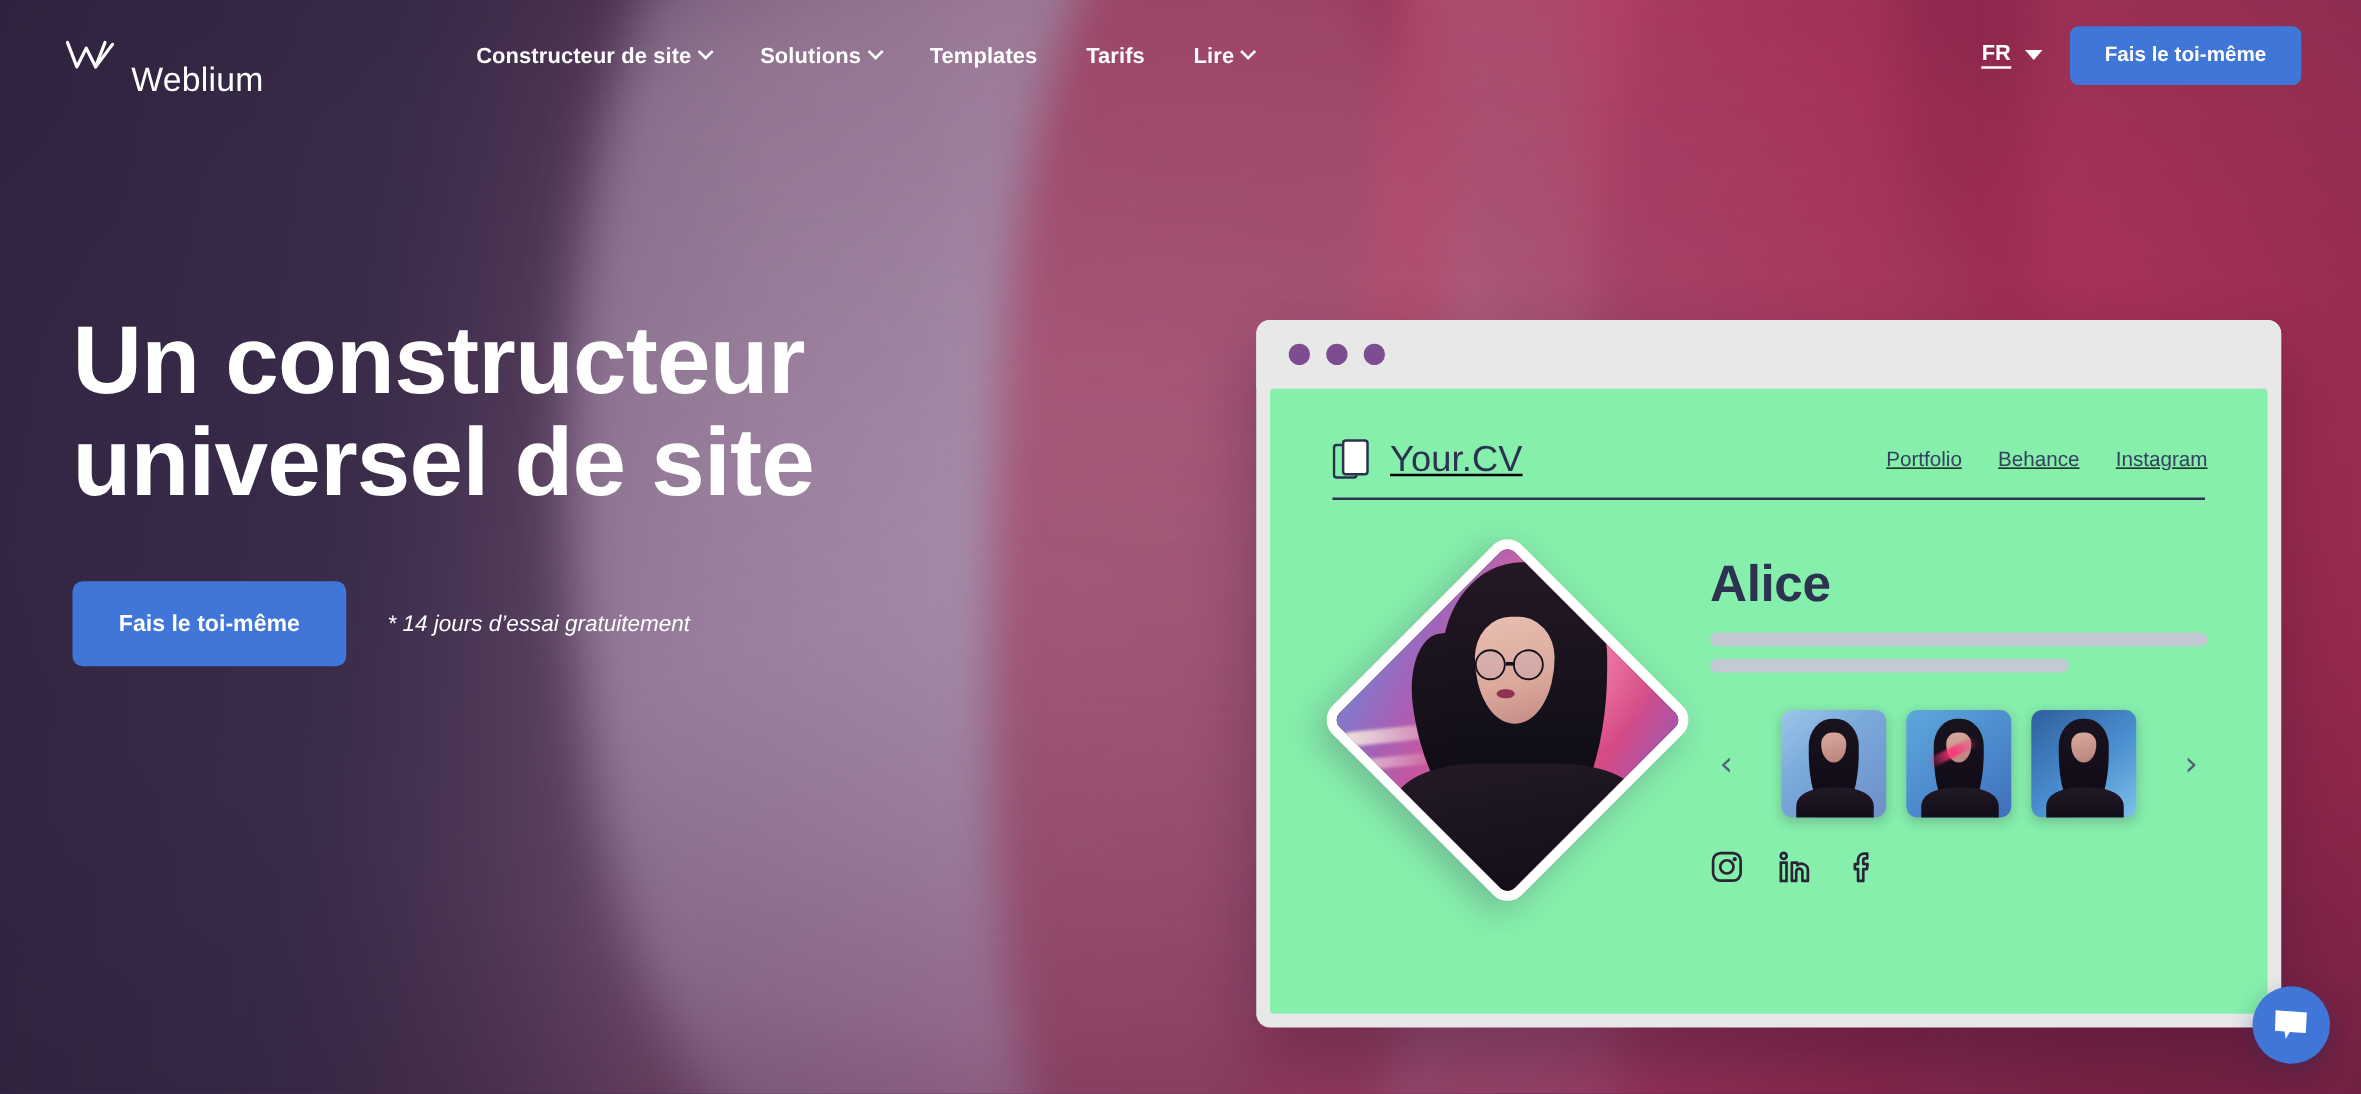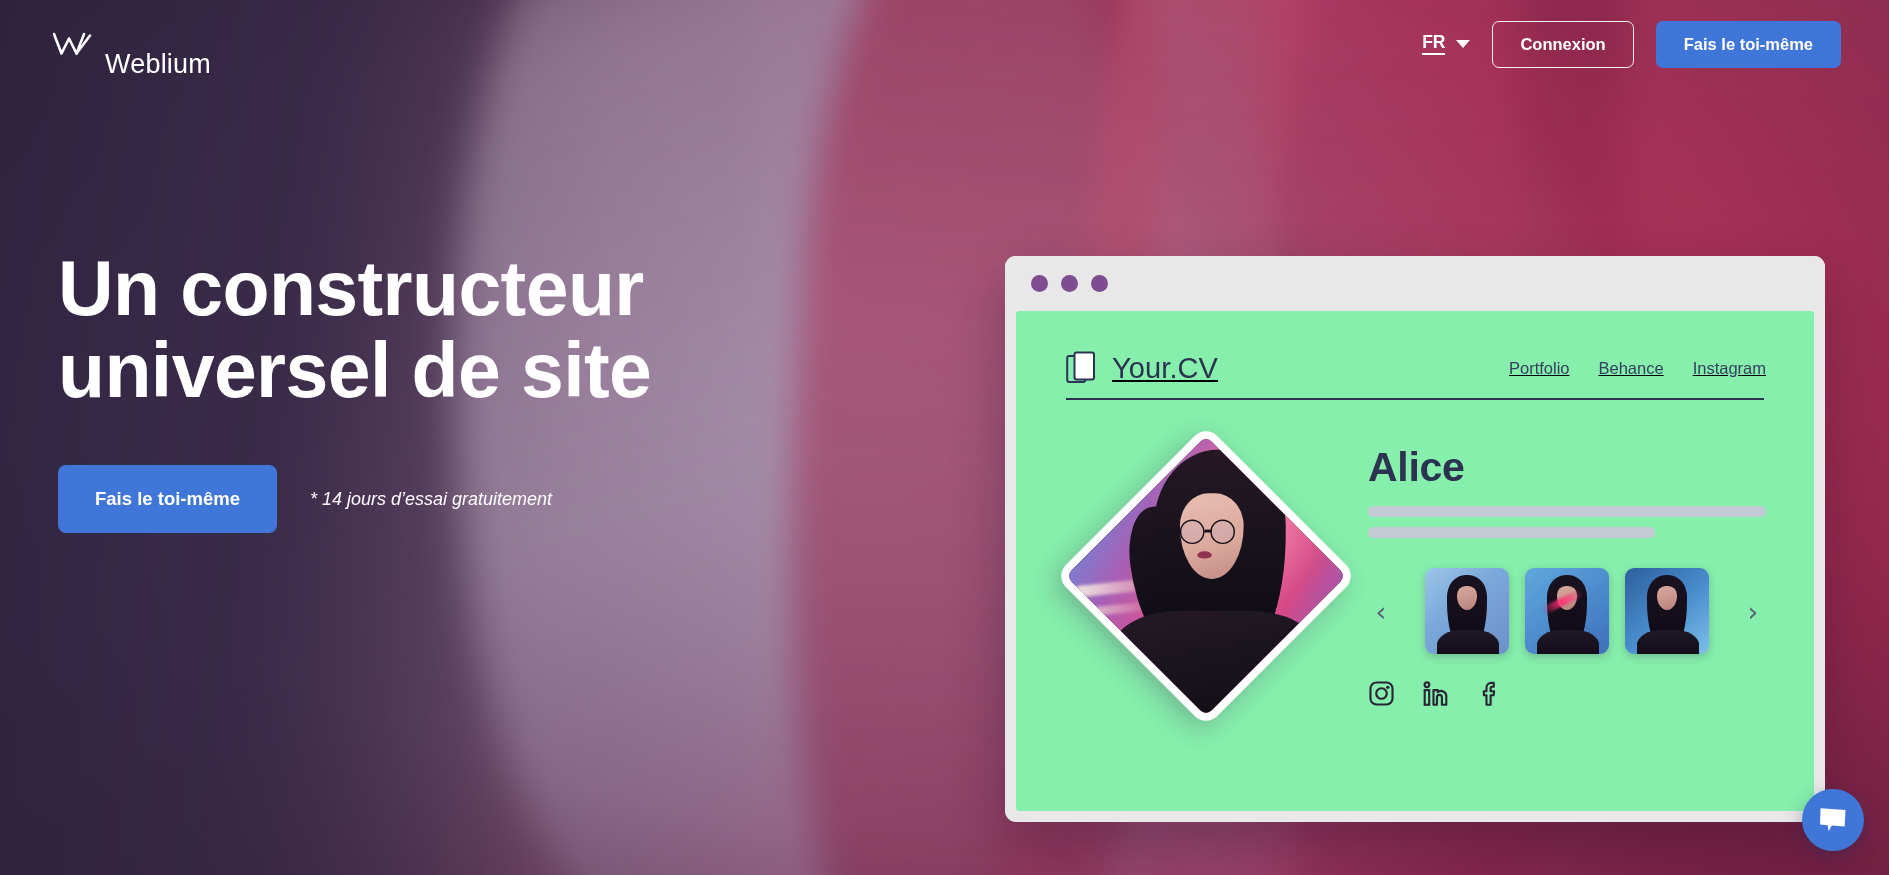--- a/index.html
+++ b/index.html
@@ -289,27 +289,46 @@
 <header class="site-header">
 
   <div class="brand">
     <svg class="brand-mark" viewBox="0 0 40 26">
       <path d="M2 3 L9.5 22.5 L17 7.5 L24.5 22.5 L32 3" fill="none" stroke="#fff" stroke-width="2.6" stroke-linecap="round" stroke-linejoin="round"></path>
       <path d="M24.5 22.5 L38 4.5" fill="none" stroke="#fff" stroke-width="2.6" stroke-linecap="round" stroke-linejoin="round"></path>
     </svg>
     <span class="brand-name">Weblium</span>
   </div>
 
+  <nav class="main-nav">
+    <span class="nav-link">
+      <span>Constructeur de site</span>
+      <i class="chev"></i>
+    </span>
+    <span class="nav-link">
+      <span>Solutions</span>
+      <i class="chev"></i>
+    </span>
+    <span class="nav-link">
+      <span>Templates</span>
+    </span>
+    <span class="nav-link">
+      <span>Tarifs</span>
+    </span>
+    <span class="nav-link">
+      <span>Lire</span>
+      <i class="chev"></i>
+    </span>
+  </nav>
 
   <div class="header-right">
     <div class="lang-switch">
       <span class="lang-code">FR</span>
       <span class="caret-solid"></span>
     </div>
-    <button class="btn-login">Connexion</button>
     <button class="btn-primary">Fais le toi-même</button>
   </div>
 </header>
 
 <div class="hero-left">
   <h1 class="hero-title">
     <span>Un constructeur</span><br>
     <span>universel de site</span>
   </h1>
   <div class="hero-cta-row">

